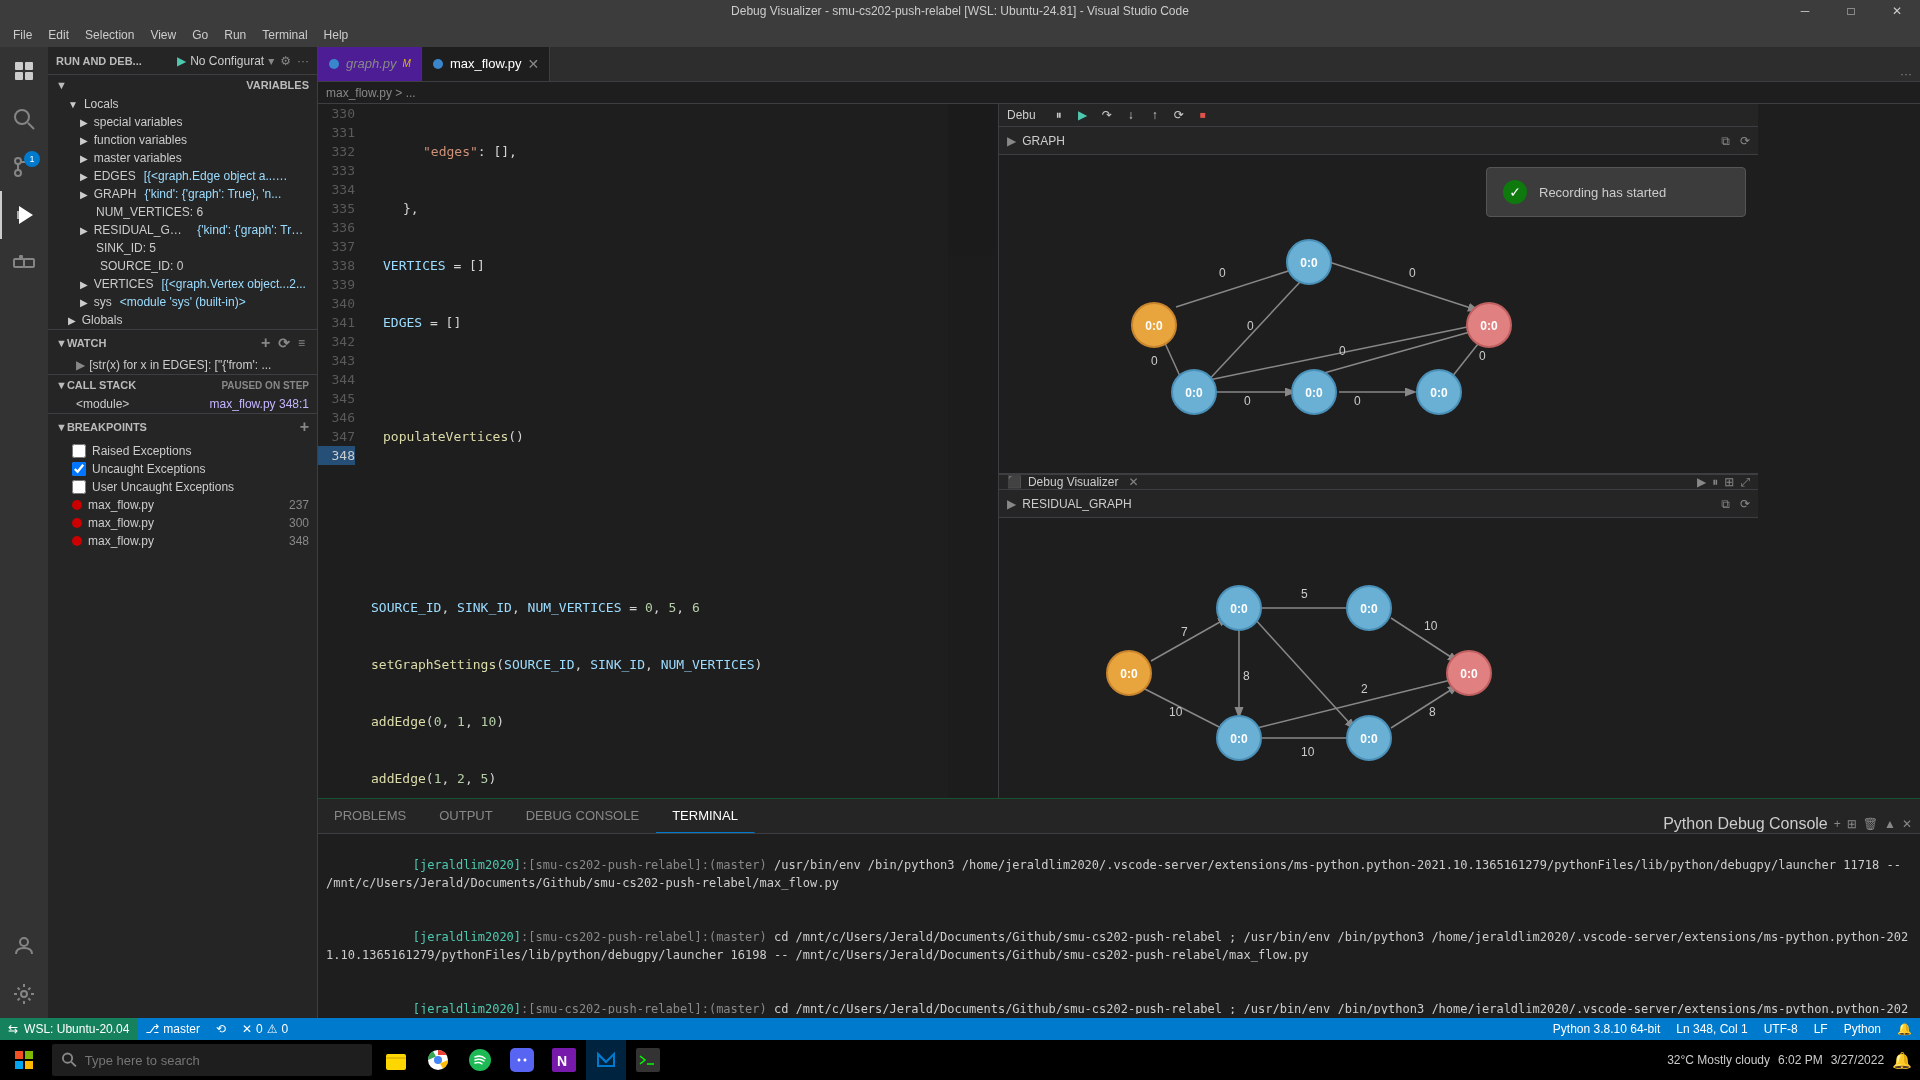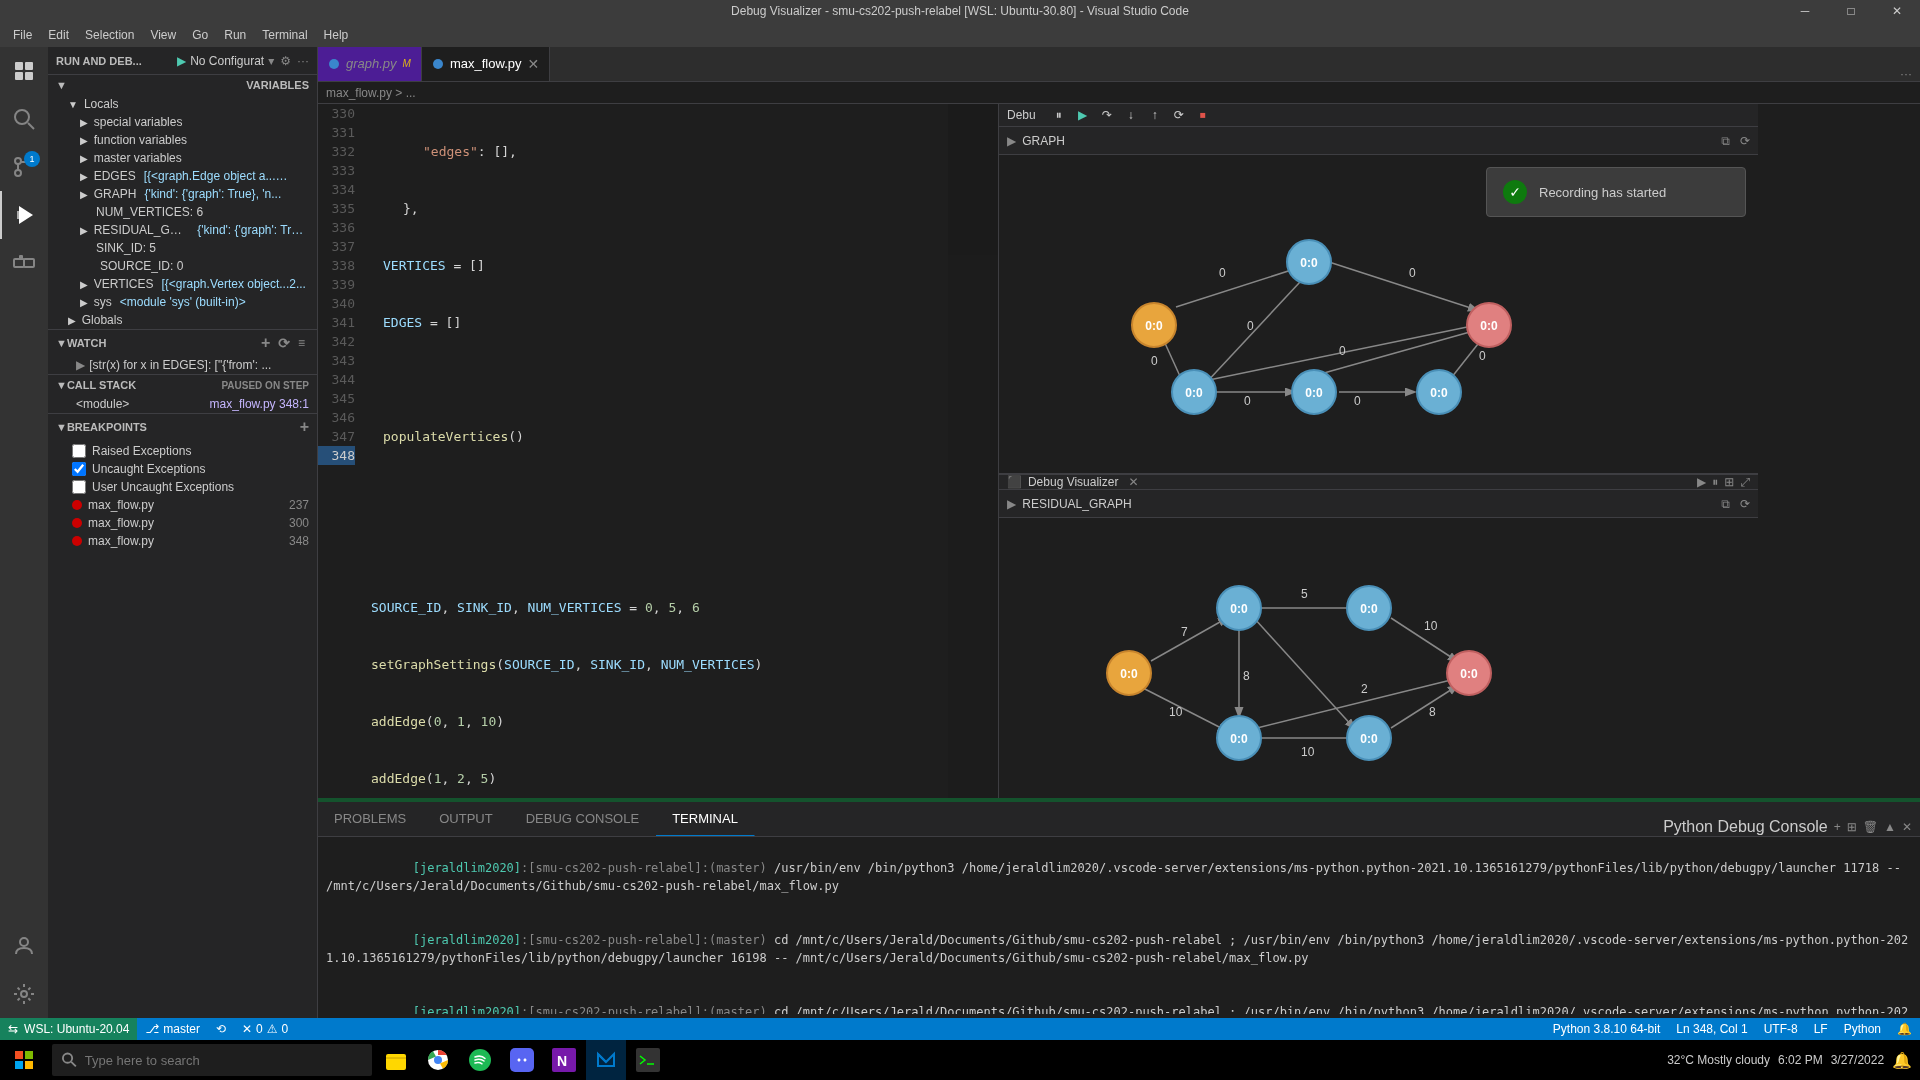--- a/index.html
+++ b/index.html
@@ -57,21 +57,21 @@
     .debug-vis-panel { width: 760px; background: #1e1e1e; display: flex; flex-direction: column; border-left: 1px solid #3e3e42; overflow: hidden; }
     .vis-section-header { height: 28px; background: #252526; display: flex; align-items: center; padding: 0 8px; gap: 6px; font-size: 12px; border-bottom: 1px solid #3e3e42; }
     .vis-section-content { flex: 1; position: relative; overflow: hidden; background: #1e1e1e; }
 
     
     .notification { position: absolute; top: 12px; right: 12px; background: #3c3c3c; border: 1px solid #555; border-radius: 4px; padding: 12px 16px; display: flex; align-items: center; gap: 12px; z-index: 100; min-width: 260px; }
     .notification-icon { width: 24px; height: 24px; border-radius: 50%; background: #0e7a0e; display: flex; align-items: center; justify-content: center; color: white; font-size: 14px; }
     .notification-text { font-size: 13px; color: #cccccc; }
 
     
-    .bottom-panel { height: 220px; background: #1e1e1e; border-top: 4px solid #14532d; display: flex; flex-direction: column; }
+    .bottom-panel { height: 220px; background: #1e1e1e; border-top: 1px solid #14532d; display: flex; flex-direction: column; }
     .bottom-tabs { height: 35px; background: #252526; display: flex; align-items: flex-end; border-bottom: 1px solid #3e3e42; }
     .bottom-tab { padding: 0 16px; height: 35px; display: flex; align-items: center; font-size: 13px; cursor: pointer; border-right: 1px solid transparent; }
     .bottom-tab.active { color: #ffffff; border-bottom: 1px solid #007acc; }
     .bottom-tab.inactive { color: #888; }
     .terminal-content { flex: 1; background: #1e1e1e; padding: 4px 8px; overflow: hidden; font-family: 'Consolas', monospace; font-size: 12px; display: flex; gap: 8px; }
     .terminal-main { flex: 1; overflow: hidden; }
     .terminal-line { line-height: 18px; white-space: pre-wrap; word-break: break-all; }
     .terminal-prompt { color: #4ec9b0; }
     .terminal-text { color: #cccccc; }
 
@@ -117,21 +117,21 @@
     .callstack-item { padding: 2px 8px 2px 28px; font-size: 12px; display: flex; justify-content: space-between; }
     .callstack-name { color: #cccccc; }
     .callstack-file { color: #c4b5fd; }
 
     .toolbar-icons-group { display: flex; align-items: center; gap: 2px; }
   </style>
 </head>
 <body>
 
 <div class="titlebar">
-  <span class="titlebar-title">Debug Visualizer - smu-cs202-push-relabel [WSL: Ubuntu-30.80] - Visual Studio Code</span>
+  <span class="titlebar-title">Debug Visualizer - smu-cs202-push-relabel [WSL: Ubuntu-24.81] - Visual Studio Code</span>
   <div class="titlebar-controls">
     <div class="titlebar-btn">─</div>
     <div class="titlebar-btn">□</div>
     <div class="titlebar-btn close">✕</div>
   </div>
 </div>
 
 <div class="menubar">
   <div class="menubar-item">File</div>
   <div class="menubar-item">Edit</div>

